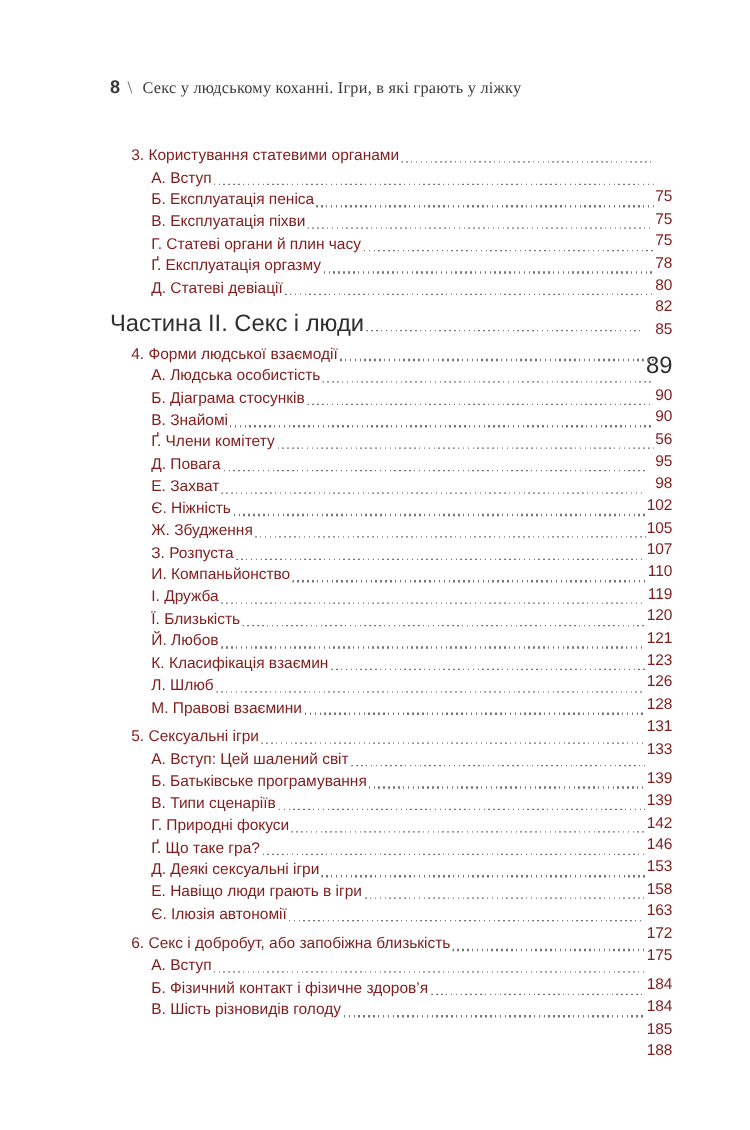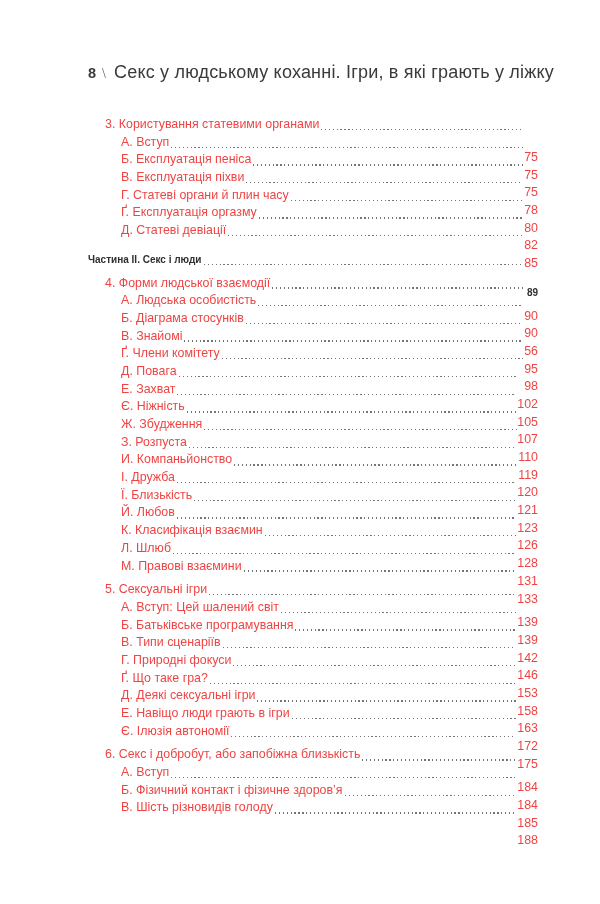--- a/index.html
+++ b/index.html
@@ -33,38 +33,38 @@
     font-weight: 700;
     font-size: 14.5px;
   }
   .running-head .sep {
     font-family: "Liberation Serif", serif;
     font-size: 14px;
     color: #5a5a5a;
     margin: 0 8px 0 6px;
   }
   .running-head .book-title {
-    font-family: Liberation Sans, sans-serif;
-    font-size: 18px;
+    font-family: Liberation Serif, serif;
+    font-size: 13px;
     letter-spacing: 0.2px;
   }
 
   
   .toc {
     position: absolute;
     top: 116px;
     left: 88px;
     right: 62px;
   }
   .toc-row {
     display: flex;
     height: 17.7px;
     line-height: 17.7px;
     font-size: 12.4px;
-    color: #ef4444;
+    color: #7f1d1d;
   }
   .toc-row .label {
     white-space: nowrap;
     flex: 0 0 auto;
   }
   .toc-row .dots {
     flex: 1 1 auto;
     min-width: 8px;
     height: 1.3px;
     align-self: flex-end;
@@ -77,22 +77,22 @@
   }
   .toc-row .pagenum {
     white-space: nowrap;
     flex: 0 0 auto;
     font-style: normal;
     margin-top: 33px;
   }
 
   
   .level-part {
-    font-weight: 700;
-    font-size: 10px;
+    font-weight: 400;
+    font-size: 19px;
     color: #2f2f2f;
     margin-top: 11px;
   }
   .level-part .dots { margin-right: 5px; }
   .level-section { padding-left: 17px; }
   .level-section:not(:first-child) { margin-top: 6px; }
   .level-sub { padding-left: 33px; }
   .level-sub .label { }
 </style>
 </head>

